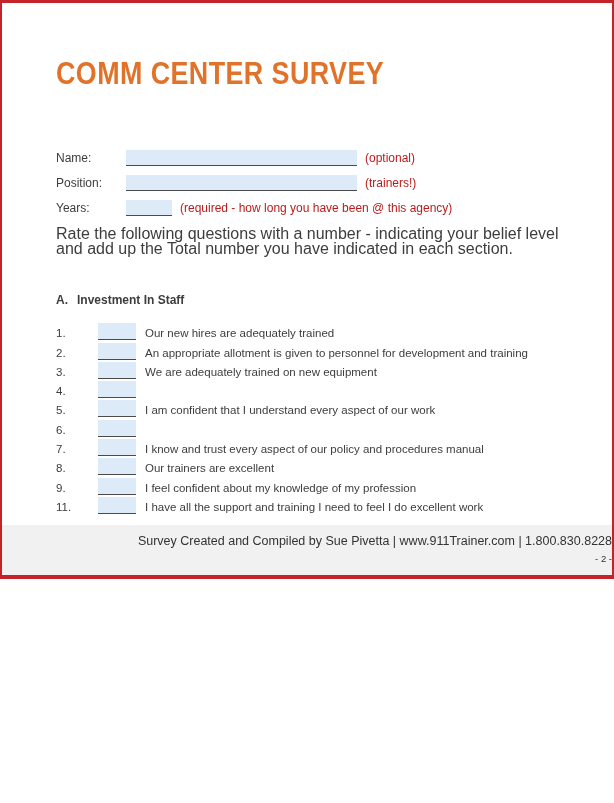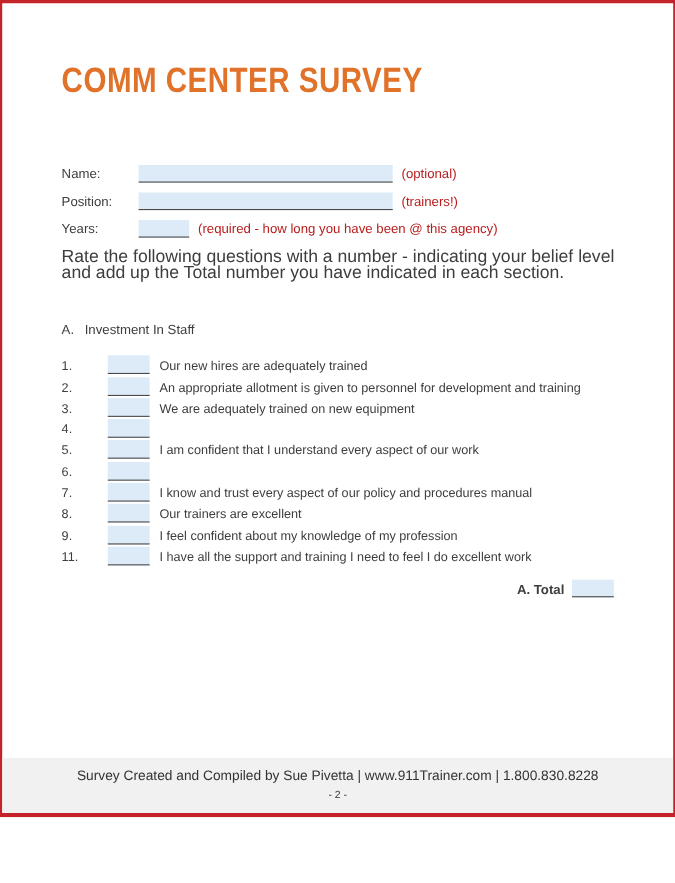--- a/index.html
+++ b/index.html
@@ -5,21 +5,21 @@
   * { margin: 0; padding: 0; box-sizing: border-box; }
   html, body { background: #ffffff; }
   body {
     font-family: "Liberation Sans", sans-serif;
     color: #3d3d3d;
     width: 614px;
   }
   .page {
     position: relative;
     width: 614px;
-    height: 743px;
+    height: 579px;
     background: #ffffff;
     border-top: 3px solid #c5232a;
     border-left: 2px solid #c5232a;
     border-right: 2px solid #c5232a;
     border-bottom: 4px solid #c5232a;
     overflow: hidden;
   }
   .content {
     padding: 0 32px 0 54px;
   }
@@ -65,21 +65,21 @@
   .scale {
     margin-top: 35px;
     font-size: 11.5px;
     font-weight: 700;
     line-height: 13.5px;
     list-style: none;
   }
   .section-heading {
     margin-top: 37px;
     font-size: 12px;
-    font-weight: 400;
+    font-weight: 700;
   }
   .section-heading .letter { display: inline-block; width: 21px; }
   .items { margin-top: 14px; }
   .item-row {
     display: flex;
     align-items: flex-end;
     height: 19.3px;
     font-size: 11.5px;
   }
   .item-num {
@@ -110,21 +110,21 @@
     width: 38px;
     height: 16px;
     margin-left: 7px;
     background: #dcebf7;
     border-bottom: 1px solid #4a4a4a;
   }
   .footer {
     position: absolute;
     left: 0; right: 0; bottom: 0;
     background: #f1f1f1;
-    text-align: center;
+    text-align: right;
     padding: 9px 0 11px 0;
   }
   .footer-line { font-size: 12.5px; color: #333333; }
   .page-number { margin-top: 5px; font-size: 9.5px; color: #333333; }
 </style>
 </head>
 <body>
 
 <div class="page">
   <div class="content">

